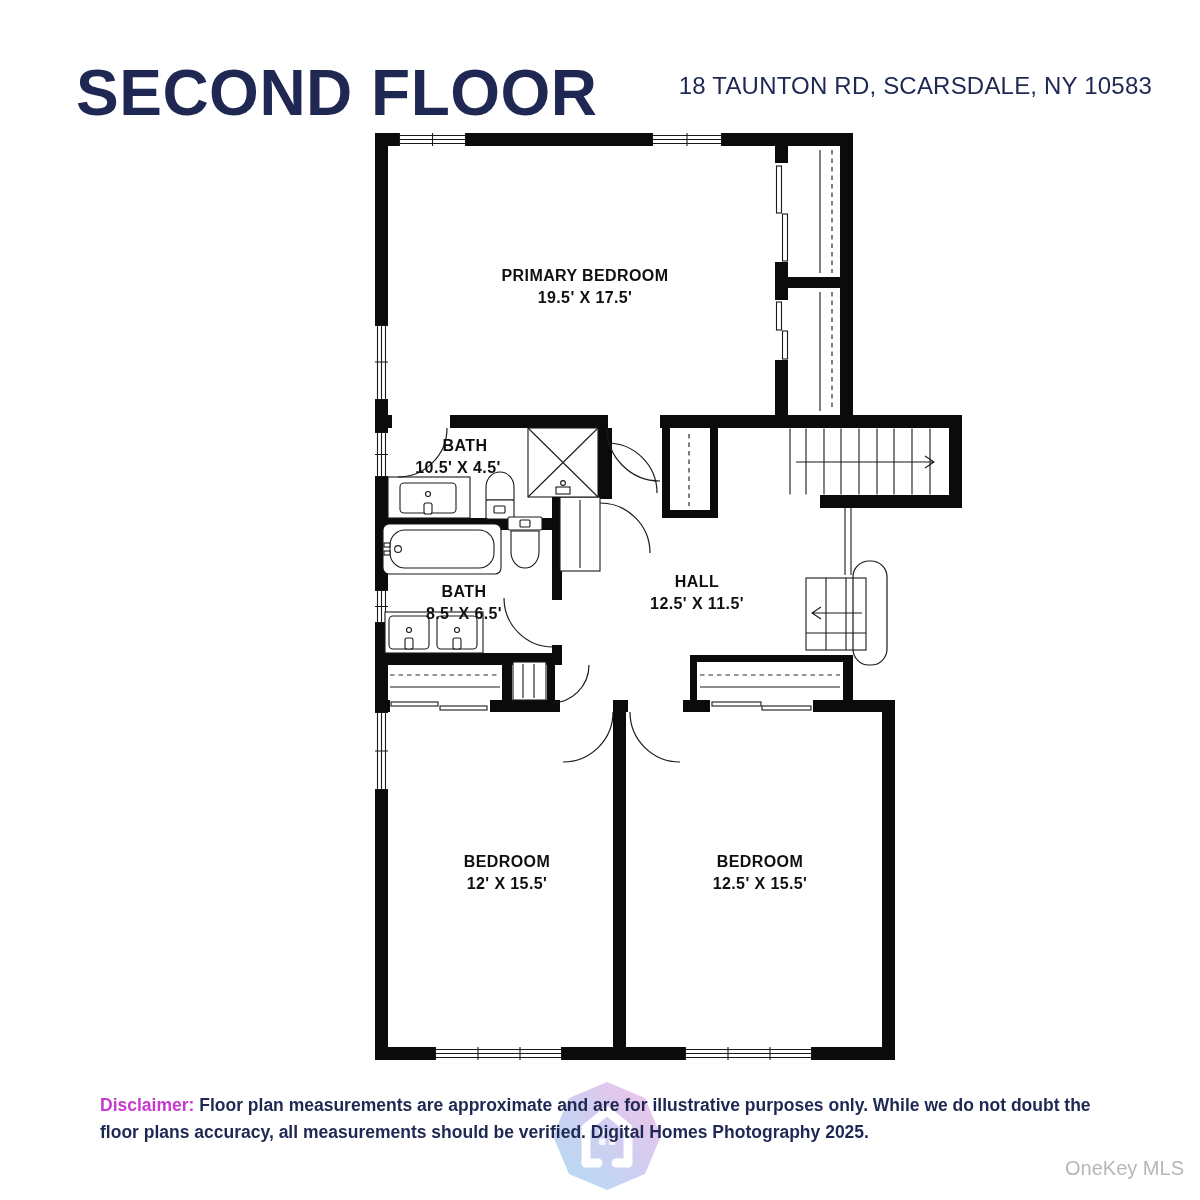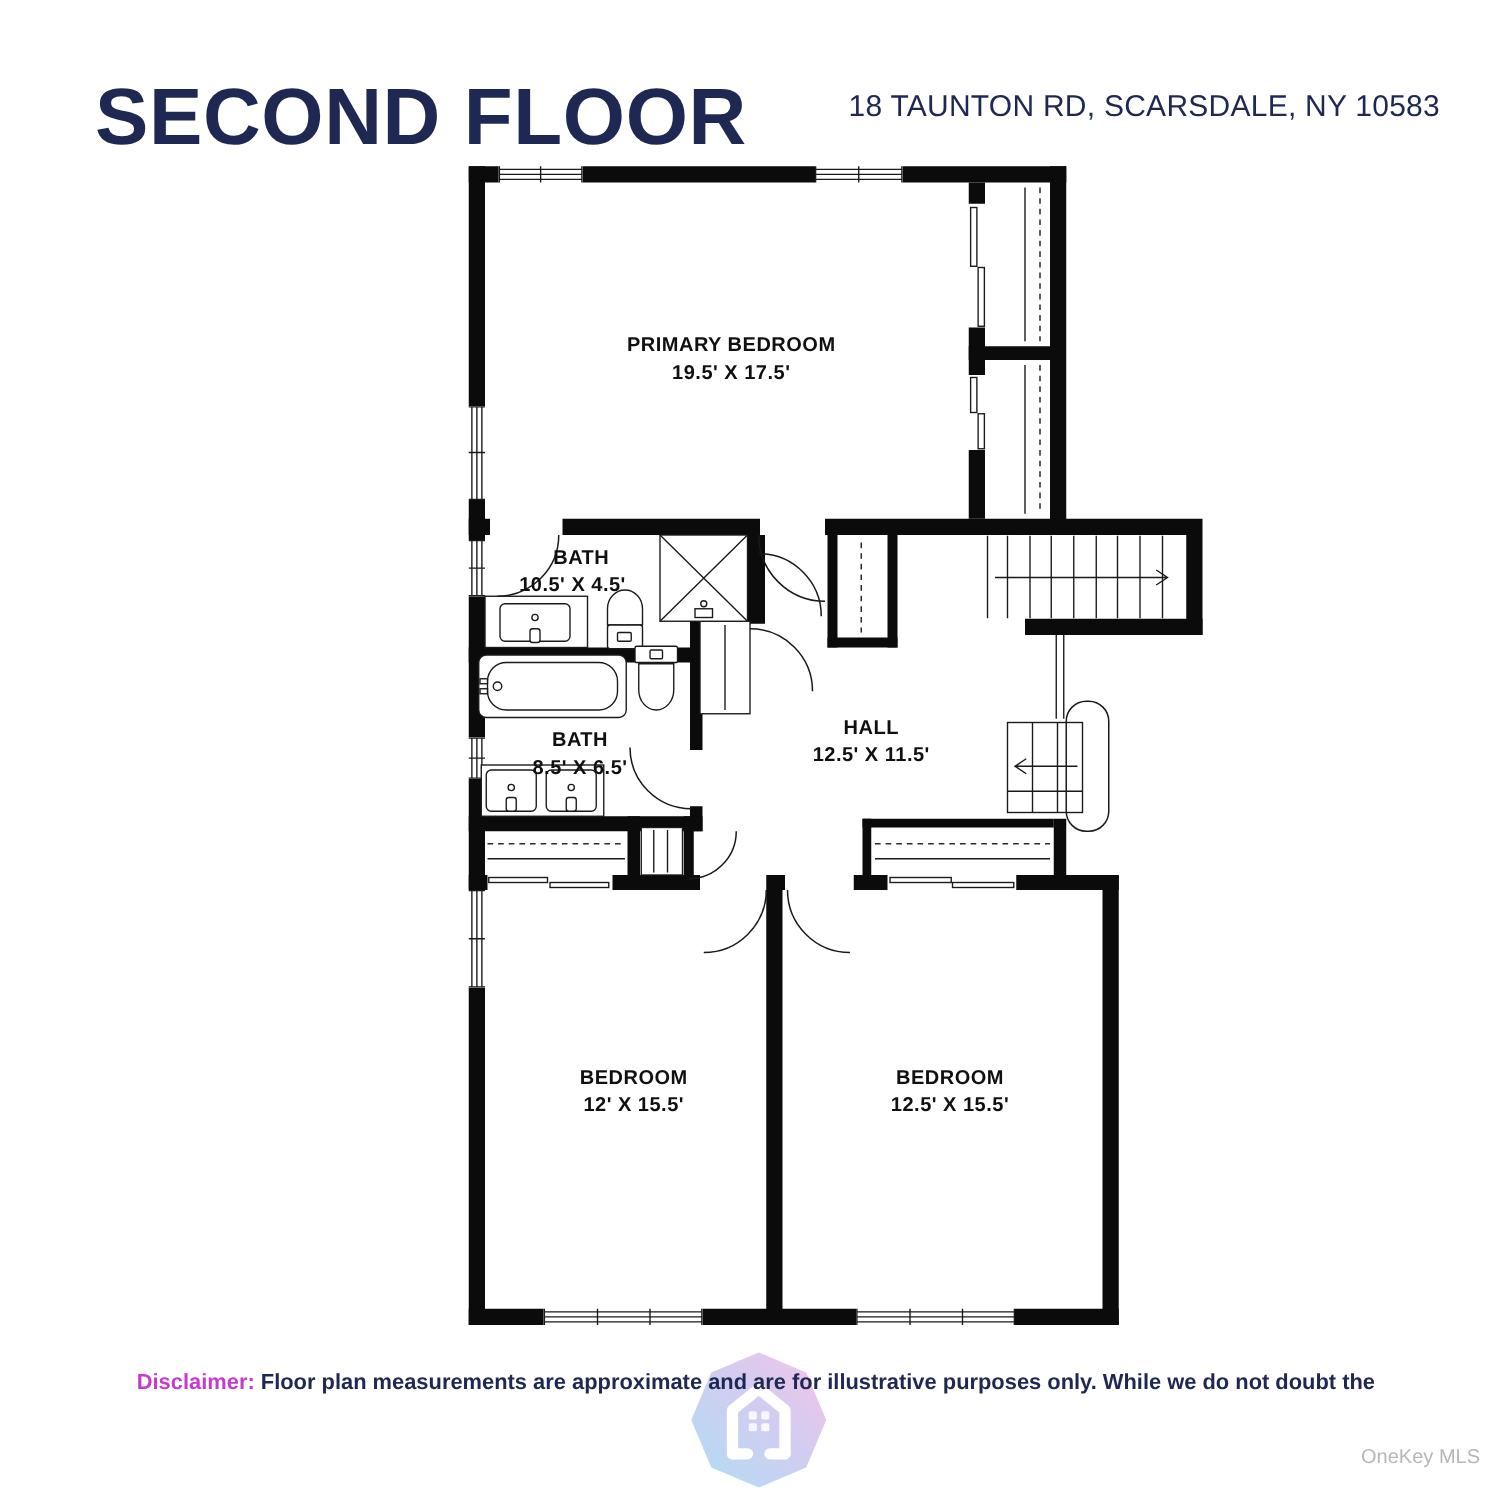--- a/index.html
+++ b/index.html
@@ -23,28 +23,28 @@
     font-size:16px;font-weight:700;fill:#101010;letter-spacing:.4px;
     text-anchor:middle;
   }
   .thin{stroke:#1a1a1a;stroke-width:1.1;fill:none;}
   .thinw{stroke:#1a1a1a;stroke-width:1.1;fill:#ffffff;}
   .dash{stroke:#2a2a2a;stroke-width:1.2;fill:none;stroke-dasharray:4.5 4;}
   .arc{stroke:#1a1a1a;stroke-width:1.2;fill:none;}
   .logo{position:absolute;left:551px;top:1076px;opacity:.82;z-index:0;}
   .disclaimer{
     position:absolute;left:100px;top:1092px;width:1000px;
-    text-align:right;z-index:1;
+    text-align:left;z-index:1;
     font-size:17.5px;line-height:27px;font-weight:600;
     color:var(--navy,#252e57);
   }
   .disc-label{color:var(--magenta,#c73ad0);font-weight:700;}
   .watermark{
     position:absolute;right:16px;top:1157px;
-    font-size:16px;color:var(--watermark,#b7b7b4);font-weight:400;text-align:center;
+    font-size:20px;color:var(--watermark,#b7b7b4);font-weight:400;text-align:center;
   }
 </style>
 </head>
 <body>
 
 <div class="title">SECOND FLOOR</div>
 <div class="address">18 TAUNTON RD, SCARSDALE, NY 10583</div>
 
 <svg class="plan-svg" width="1200" height="1200" viewBox="0 0 1200 1200">
 
@@ -293,15 +293,16 @@
     <rect x="-8" y="-7" width="6.5" height="6.5" rx="1.5"></rect>
     <rect x="2" y="-7" width="6.5" height="6.5" rx="1.5"></rect>
     <rect x="-8" y="2.5" width="6.5" height="6.5" rx="1.5"></rect>
     <rect x="2" y="2.5" width="6.5" height="6.5" rx="1.5"></rect>
   </g>
 </svg>
 
 <div class="disclaimer">
   <span class="disc-label">Disclaimer:</span>
   <span>Floor plan measurements are approximate and are for illustrative purposes only. While we do not doubt the</span><br>
+  <span>floor plans accuracy, all measurements should be verified. Digital Homes Photography 2025.</span>
 </div>
 
 <div class="watermark">OneKey MLS</div>
 
 </body></html>

